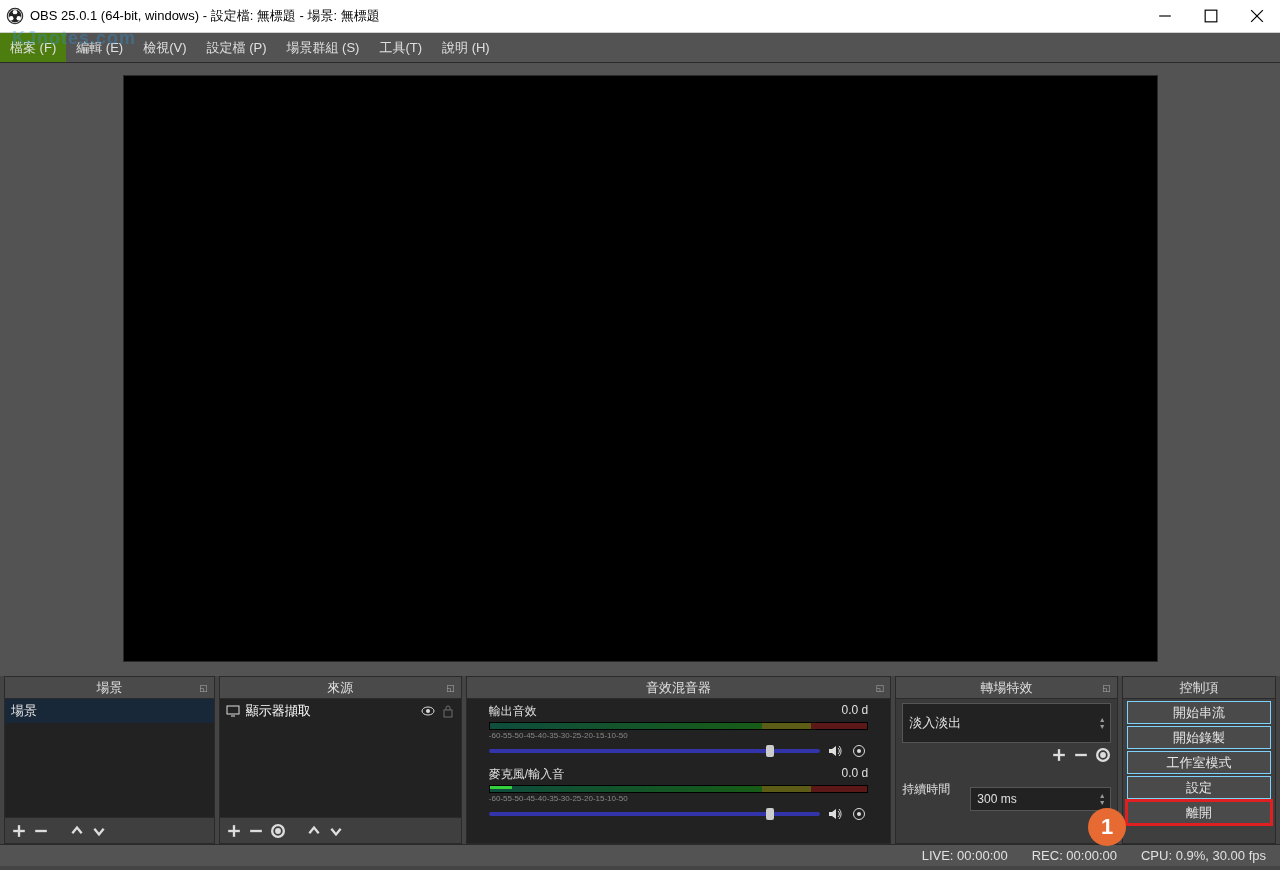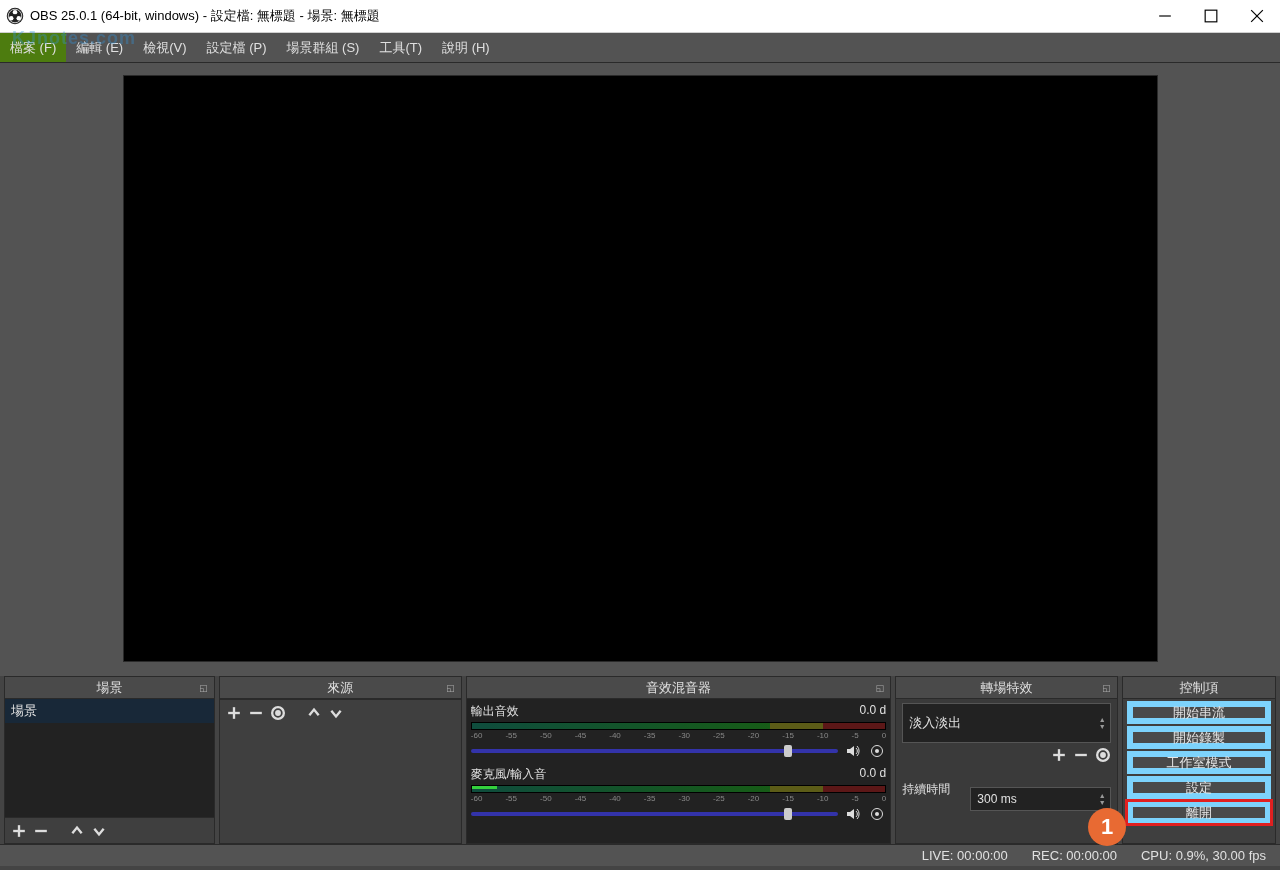--- a/index.html
+++ b/index.html
@@ -38,49 +38,49 @@
 .tool-btn svg { stroke: #ddd; fill: none; stroke-width: 2; }
 
 
 .p-sources { width: 249px; }
 .sources-list { flex: 1; background: #222; }
 .source-item { display: flex; align-items: center; color: #fff; font-size: 13px; padding: 3px 6px; gap: 6px; }
 .source-item .src-icons { margin-left: auto; display: flex; gap: 6px; }
 
 
 .p-mixer { width: 436px; }
-.mixer-list { flex: 1; background: #222; padding: 4px 4px; overflow: hidden; }
+.mixer-list { flex: 1; background: #222; padding: 4px 22px; overflow: hidden; }
 .mixer-item { margin-bottom: 6px; }
 .mixer-row1 { display: flex; justify-content: space-between; color: #e0e0e0; font-size: 12px; }
 .meter { height: 8px; background: #111; margin: 2px 0; position: relative; border: 1px solid #000; }
 .meter .seg-g { position: absolute; height: 100%; background: linear-gradient(90deg,#2a8,#3c3); width: 72%; left: 0; }
 .meter .seg-y { position: absolute; height: 100%; background: #cc3; width: 13%; left: 72%; }
 .meter .seg-r { position: absolute; height: 100%; background: #c33; width: 15%; left: 85%; }
 .meter .dark { position:absolute; height:100%; background:rgba(0,0,0,0.55); width:100%; }
 .meter .active { position:absolute; height:50%; top:0; background:#34d13d; }
-.ticks { display: flex; justify-content: space-between; font-size: 8px; color: #888; margin-top: -1px; }
+.ticks { display: flex; justify-content: flex-start; font-size: 8px; color: #888; margin-top: -1px; }
 .slider-row { display: flex; align-items: center; gap: 6px; margin-top: 2px; }
 .slider-track { flex: 1; height: 4px; background: #33a; position: relative; border-radius: 2px; }
 .slider-thumb { position: absolute; right: 46px; top: -4px; width: 8px; height: 12px; background: #ccc; border-radius: 2px; }
 .speak-icon, .gear-icon { width: 18px; height: 18px; color: #e0e0e0; display: flex; align-items: center; justify-content: center; }
 
 
 .p-trans { width: 228px; }
 .trans-body { flex: 1; background: #3a3a3a; padding: 4px 6px; font-size: 13px; color: #e0e0e0; }
 .trans-select { display: flex; align-items: center; background: #222; border: 1px solid #555; height: 40px; padding: 0 6px; position: relative; }
 .trans-select .dd { position: absolute; right: 4px; display:flex; flex-direction:column; font-size:7px; color:#999; }
 .trans-icons { display: flex; justify-content: flex-end; gap: 6px; margin: 4px 0; }
 .trans-duration { display: flex; align-items: center; gap: 20px; font-size: 12px; }
 .trans-duration .dur-input { flex: 1; background: #222; border: 1px solid #555; height: 24px; padding: 0 6px; display: flex; align-items: center; position: relative; margin-top: 20px; }
 .trans-duration .dur-input .dd { position: absolute; right: 4px; display:flex; flex-direction:column; font-size:7px; color:#999; }
 
 
 .p-ctrl { width: 158px; }
 .ctrl-body { flex: 1; background: #3f3f3f; padding: 2px 4px; display: flex; flex-direction: column; gap: 2px; }
-.ctrl-btn { height: 23px; background: #4a4a4a; border: 6px solid #7dd3fc; color: #e6e6e6; font-size: 13px; display: flex; align-items: center; justify-content: center; }
+.ctrl-btn { height: 23px; background: #4a4a4a; border: 1px solid #7dd3fc; color: #e6e6e6; font-size: 13px; display: flex; align-items: center; justify-content: center; }
 .ctrl-btn.hl { outline: 3px solid #e02020; outline-offset: -1px; }
 
 
 .annot-badge { position: absolute; width: 38px; height: 38px; border-radius: 50%; background: #e86a33; color: #fff; font-size: 22px; font-weight: bold; display: flex; align-items: center; justify-content: center; z-index: 99; }
 
 
 .statusbar { height: 22px; background: #535353; display: flex; align-items: center; justify-content: flex-end; gap: 24px; padding-right: 14px; color: #e0e0e0; font-size: 13px; border-top: 1px solid #2a2a2a; }
 
 
 .ico { width: 14px; height: 14px; }
@@ -167,20 +167,39 @@
           </svg>
         </div>
     </div>
   </div>
 
   <div class="panel p-sources">
     <div class="panel-header">
       <span>來源</span>
       <span class="dock">◱</span>
     </div>
+    <div class="sources-list">
+      <div class="source-item">
+        <svg class="ico" viewBox="0 0 14 12">
+            <rect x="1" y="1" width="12" height="8" fill="none" stroke="#ddd"></rect>
+            <line x1="5" y1="11" x2="9" y2="11" stroke="#ddd"></line>
+          </svg>
+        <span>顯示器擷取</span>
+        <div class="src-icons">
+          <svg class="ico" viewBox="0 0 14 10">
+              <ellipse cx="7" cy="5" rx="6" ry="4" fill="none" stroke="#ddd"></ellipse>
+              <circle cx="7" cy="5" r="2" fill="#ddd"></circle>
+            </svg>
+          <svg class="ico" viewBox="0 0 12 14" style="opacity:0.4">
+              <rect x="2" y="6" width="8" height="7" fill="none" stroke="#ddd"></rect>
+              <path d="M4,6 V4 a2,2 0 0,1 4,0 V6" fill="none" stroke="#ddd"></path>
+            </svg>
+        </div>
+      </div>
+    </div>
     <div class="panel-toolbar">
       <div class="tool-btn">
           <svg viewBox="0 0 12 12" class="ico">
             <line x1="6" y1="1" x2="6" y2="11"></line>
             <line x1="1" y1="6" x2="11" y2="6"></line>
           </svg>
         </div>
       <div class="tool-btn">
           <svg viewBox="0 0 12 12" class="ico">
             <line x1="1" y1="6" x2="11" y2="6"></line>

